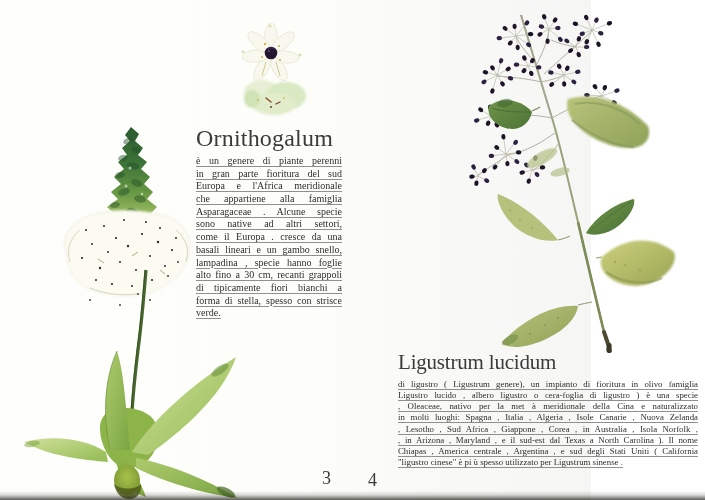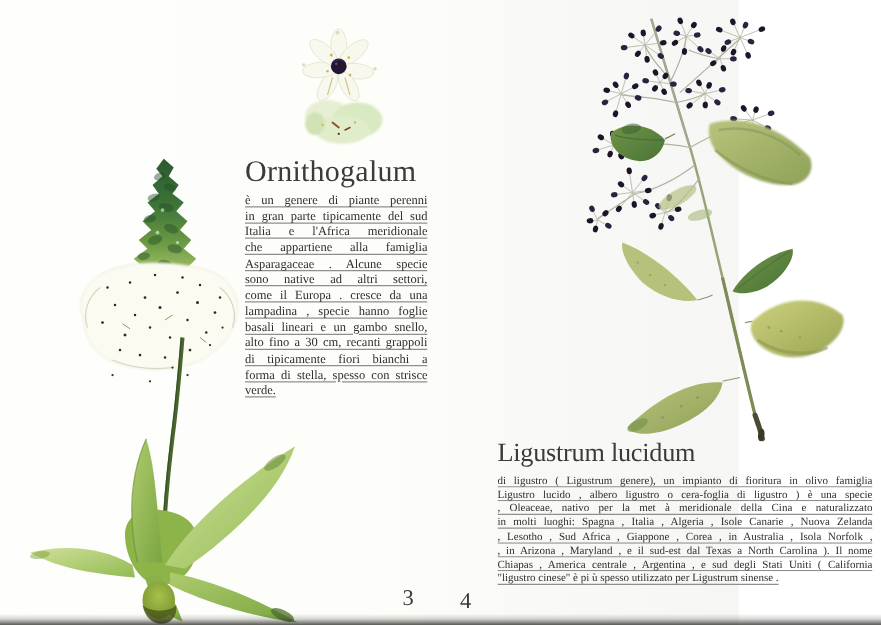--- a/index.html
+++ b/index.html
@@ -449,28 +449,28 @@
           <circle cx="558" cy="318" r="1" fill="#87995a"></circle>
         <circle cx="530" cy="334" r="1" fill="#87995a"></circle>
       </g>
     </g>
   </svg>
 
   <div>
     <h1 class="title left-title">Ornithogalum</h1>
     <div class="body left-body">
         <div class="body-line">è  un genere di piante perenni</div>
-        <div class="body-line">in gran parte tipicamente del sud</div>
-        <div class="body-line">Italia e l'Africa meridionale</div>
+        <div class="body-line">in gran parte fioritura del sud</div>
+        <div class="body-line">Europa e l'Africa meridionale</div>
         <div class="body-line">che appartiene alla famiglia</div>
         <div class="body-line">Asparagaceae . Alcune specie</div>
         <div class="body-line">sono native ad altri settori,</div>
         <div class="body-line">come il Europa .  cresce da una</div>
+        <div class="body-line">basali lineari e un gambo snello,</div>
         <div class="body-line">lampadina , specie hanno foglie</div>
-        <div class="body-line">basali lineari e un gambo snello,</div>
         <div class="body-line">alto fino a 30 cm, recanti grappoli</div>
         <div class="body-line">di tipicamente fiori bianchi a</div>
         <div class="body-line">forma di stella, spesso con strisce</div>
         <div class="body-line last">verde.</div>
       </div>
     <div class="pagenum pn-left">3</div>
   </div>
 
   <div>
     <h1 class="title right-title">Ligustrum lucidum</h1>

